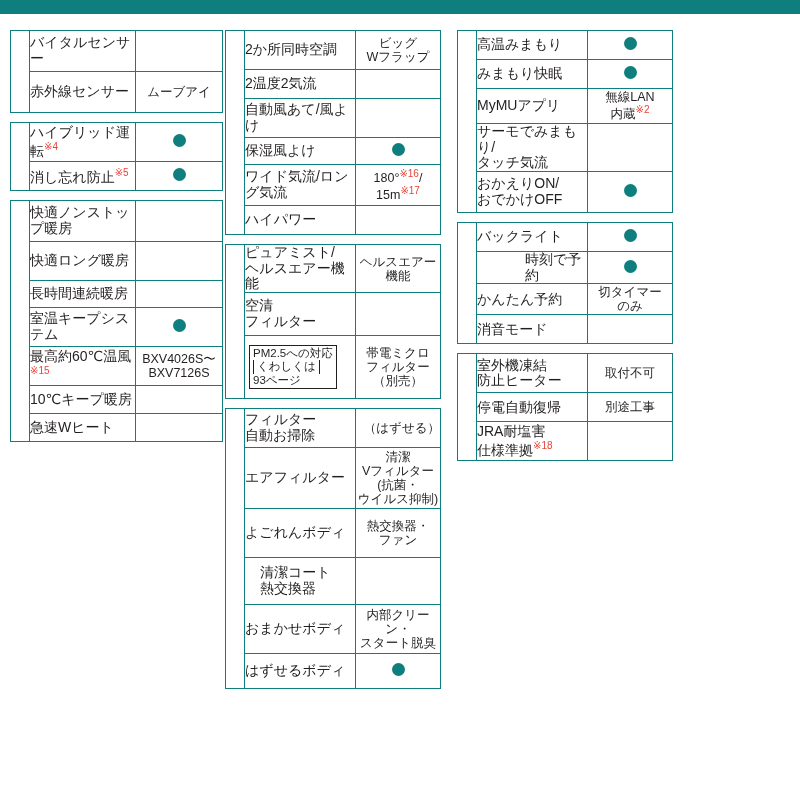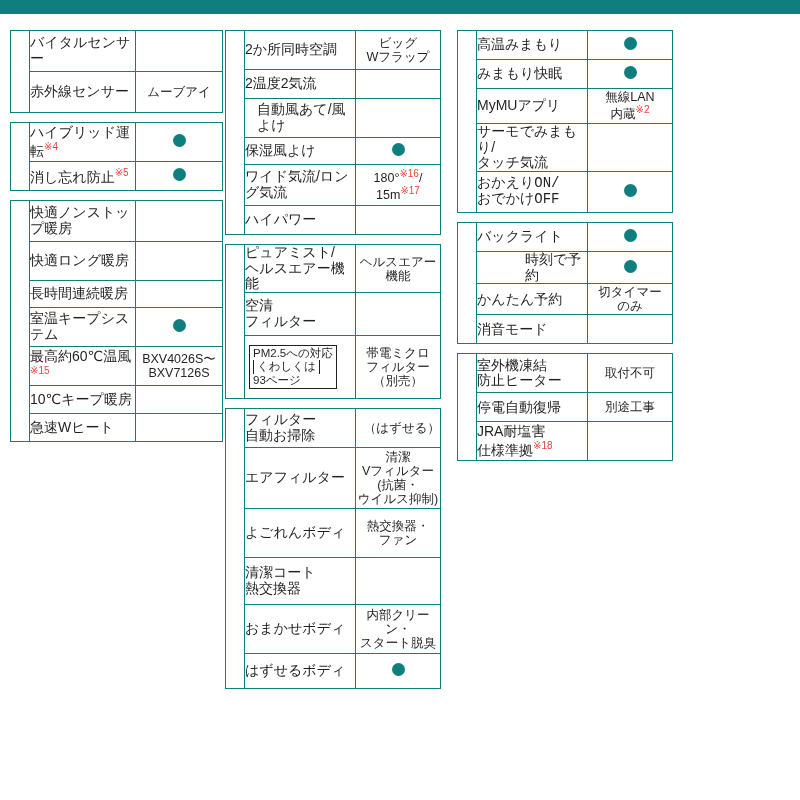--- a/index.html
+++ b/index.html
@@ -174,21 +174,21 @@
         <span class="vert">気流</span>
       </td>
       <td class="label" style="width:110px;height:38px;">2か所同時空調</td>
       <td class="val" style="width:84px;">ビッグ<br>Wフラップ</td>
     </tr>
     <tr>
       <td class="label" style="height:28px;">2温度2気流</td>
       <td class="val"></td>
     </tr>
     <tr>
-      <td class="label" style="height:38px;padding-left:12px;">自動風あて/風よけ</td>
+      <td class="label" style="height:38px;">自動風あて/風よけ</td>
       <td class="val"></td>
     </tr>
     <tr>
       <td class="label" style="height:26px;margin-top:29px;">保湿風よけ</td>
       <td class="val"><span class="dot"></span></td>
     </tr>
     <tr>
       <td class="label" style="height:40px;">ワイド気流/ロング気流</td>
       <td class="val">180°<span class="ref">※16</span>/<br>15m<span class="ref">※17</span></td>
     </tr>
@@ -236,21 +236,21 @@
     </tr>
     <tr>
       <td class="label" style="height:60px;">エアフィルター</td>
       <td class="val xsm">清潔<br>Vフィルター<br>(抗菌・<br>ウイルス抑制)</td>
     </tr>
     <tr>
       <td class="label" style="height:48px;">よごれんボディ</td>
       <td class="val">熱交換器・<br>ファン</td>
     </tr>
     <tr>
-      <td class="label" style="height:46px;">清潔コート<br>熱交換器</td>
+      <td class="label" style="height:46px;padding-left:15px;">清潔コート<br>熱交換器</td>
       <td class="val"></td>
     </tr>
     <tr>
       <td class="label" style="height:48px;">おまかせボディ</td>
       <td class="val sm">内部クリーン・<br>スタート脱臭</td>
     </tr>
     <tr>
       <td class="label" style="height:34px;">はずせるボディ</td>
       <td class="val"><span class="dot"></span></td>
     </tr>
@@ -276,21 +276,21 @@
     </tr>
     <tr>
       <td class="label" style="height:34px;">MyMUアプリ</td>
       <td class="val sm">無線LAN<br>内蔵<span class="ref">※2</span></td>
     </tr>
     <tr>
       <td class="label sm" style="height:40px;">サーモでみまもり/<br>タッチ気流</td>
       <td class="val"></td>
     </tr>
     <tr>
-      <td class="label" style="height:40px;font-family:Liberation Mono, monospace;">おかえりON/<br>おでかけOFF</td>
+      <td class="label" style="height:40px;">おかえりON/<br>おでかけOFF</td>
       <td class="val"><span class="dot"></span></td>
     </tr>
   </tbody>
     </table>
 
   <div class="gap"></div>
 
   <table class="spec">
     <tbody>
         <tr>

